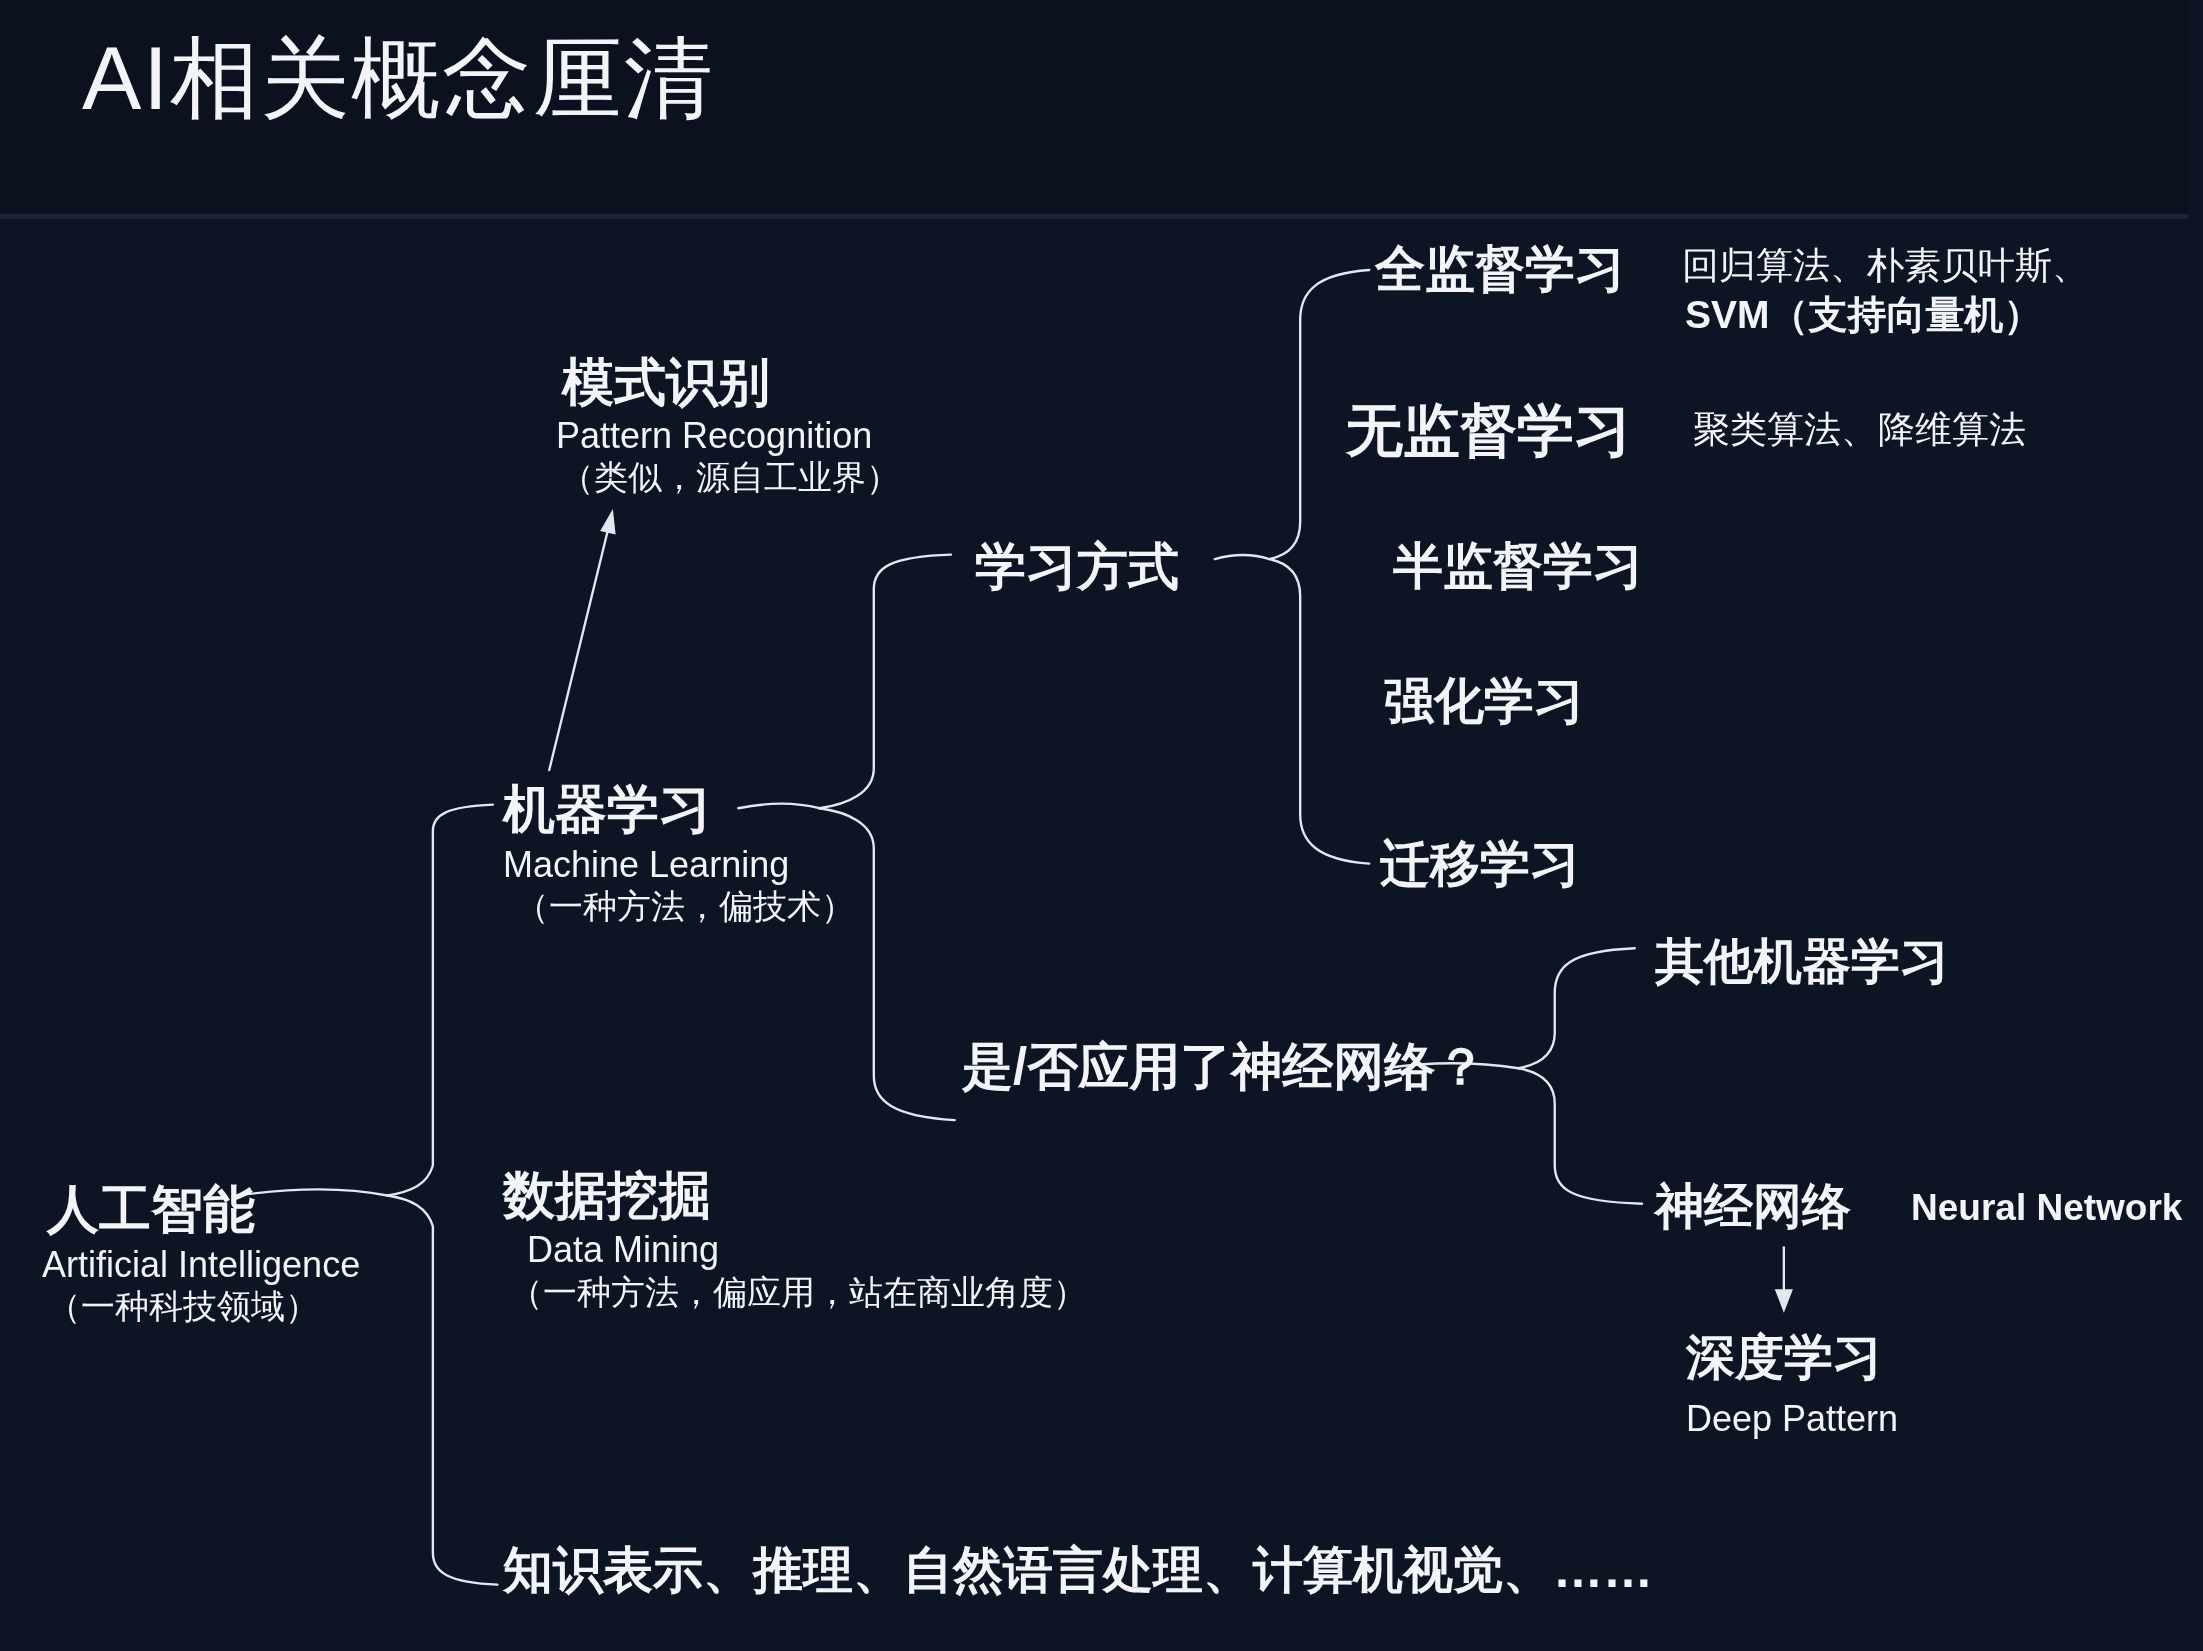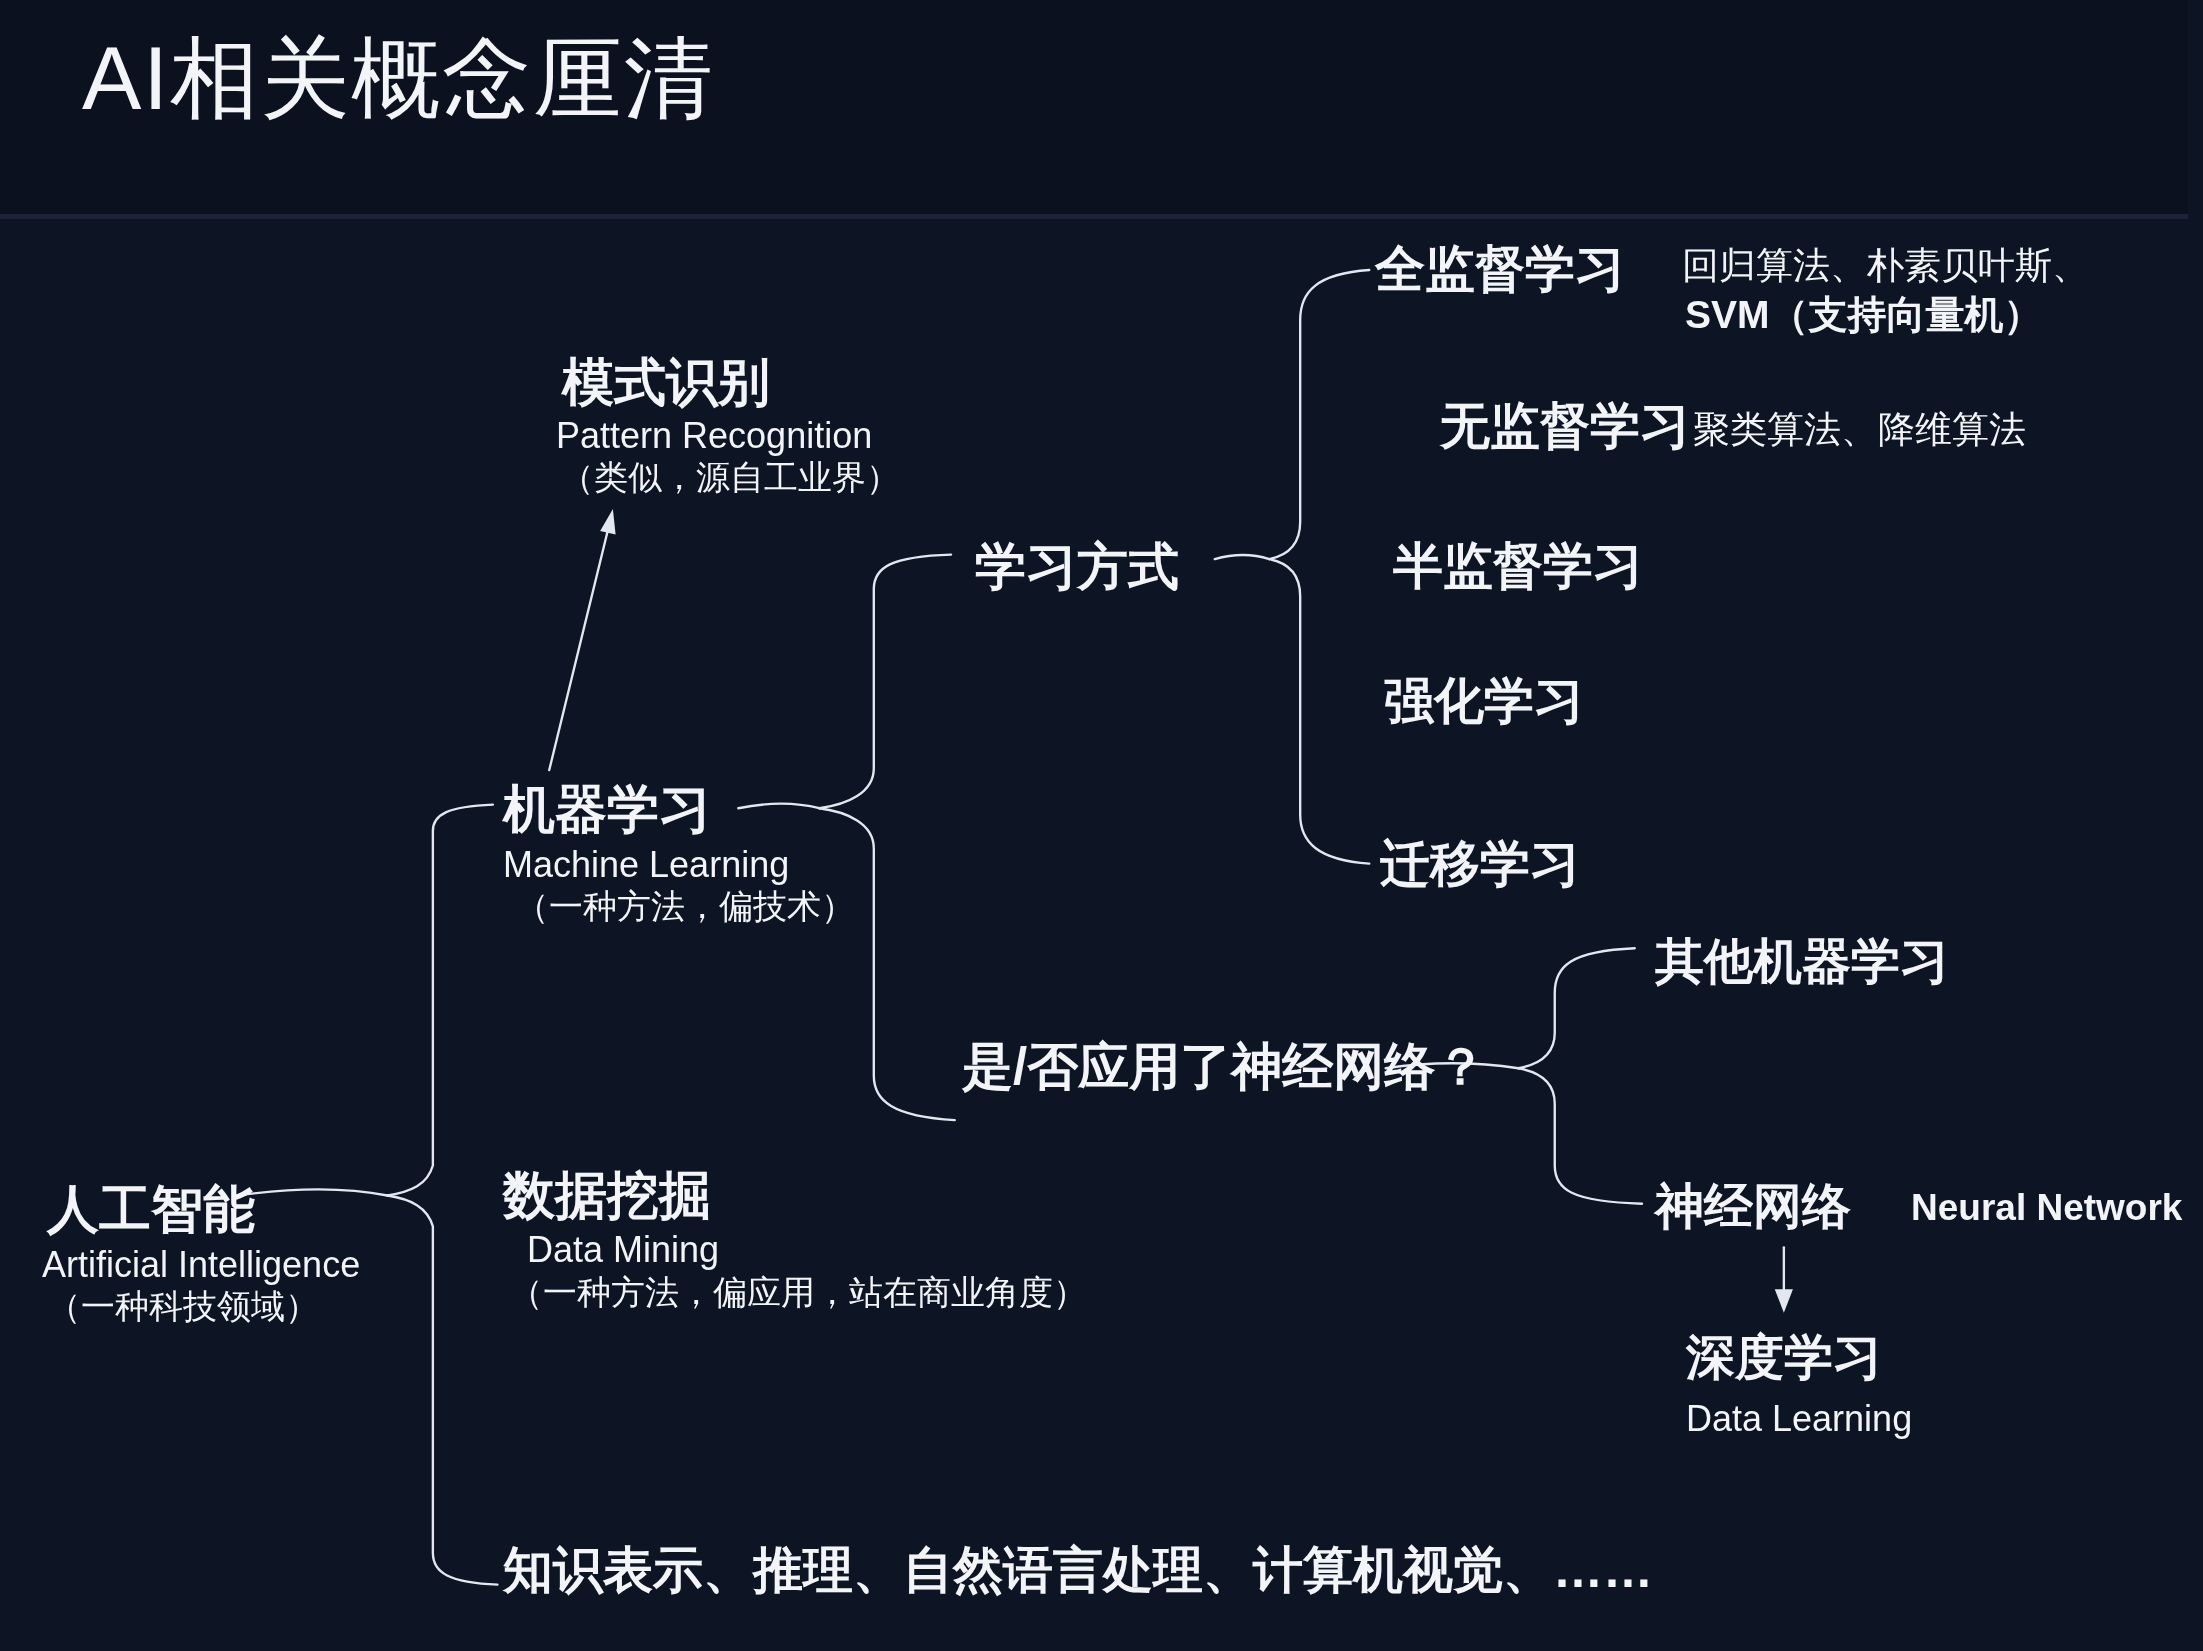--- a/index.html
+++ b/index.html
@@ -101,37 +101,37 @@
 
   <div class="abs zh" style="left:962px;top:1038px;font-size:51px;">是/否应用了神经网络？</div>
 
   <div>
     <div class="abs zh" style="left:1375px;top:241px;font-size:50px;">全监督学习</div>
     <div class="abs note" style="left:1682px;top:245px;font-size:37px;">回归算法、朴素贝叶斯、</div>
     <div class="abs bold" style="left:1685px;top:293px;font-size:39px;">SVM（支持向量机）</div>
   </div>
 
   <div>
-    <div class="abs zh" style="left:1440px;top:398px;font-size:50px;">无监督学习</div>
+    <div class="abs zh" style="left:1346px;top:398px;font-size:57px;">无监督学习</div>
     <div class="abs note" style="left:1693px;top:409px;font-size:37px;">聚类算法、降维算法</div>
   </div>
 
   <div class="abs zh" style="left:1393px;top:538px;font-size:50px;">半监督学习</div>
 
   <div class="abs zh" style="left:1384px;top:673px;font-size:50px;">强化学习</div>
 
   <div class="abs zh" style="left:1380px;top:836px;font-size:50px;">迁移学习</div>
 
   <div class="abs zh" style="left:1655px;top:933px;font-size:49px;">其他机器学习</div>
 
   <div>
     <div class="abs zh" style="left:1655px;top:1178px;font-size:49px;">神经网络</div>
     <div class="abs bold" style="left:1911px;top:1187px;font-size:37px;">Neural Network</div>
   </div>
 
 
   <div>
     <div class="abs zh" style="left:1686px;top:1329px;font-size:49px;">深度学习</div>
-    <div class="abs en" style="left:1686px;top:1398px;font-size:36px;">Data Learning</div>
+    <div class="abs en" style="left:1686px;top:1398px;font-size:36px;">Deep Pattern</div>
   </div>
 
 </div>
 
 
 </body></html>

